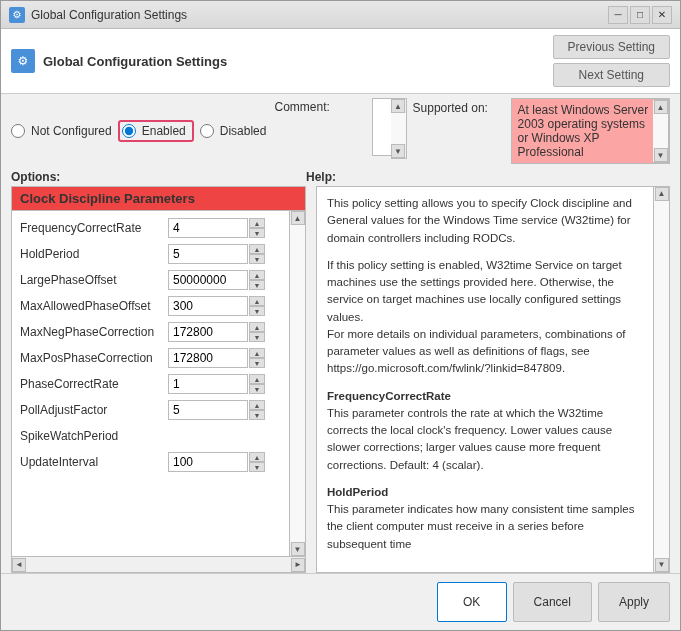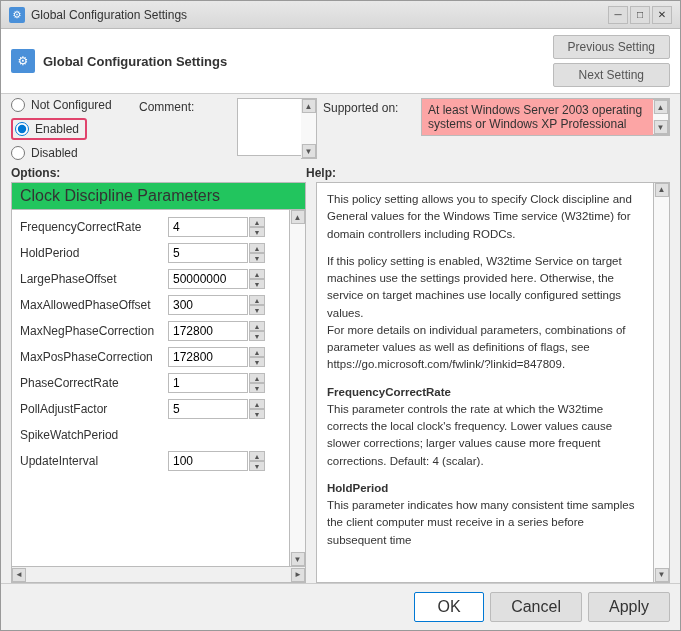--- a/index.html
+++ b/index.html
@@ -106,21 +106,21 @@
       padding: 4px 14px;
       background: #e0e0e0;
       border: 1px solid #bbb;
       cursor: pointer;
       font-size: 12px;
       color: #555;
       border-radius: 2px;
     }
     .radio-column {
       display: flex;
-      flex-direction: column;
+      flex-direction: row;
       gap: 6px;
       min-width: 120px;
     }
     .radio-item {
       display: flex;
       align-items: center;
       gap: 6px;
       cursor: pointer;
     }
     .radio-input {
@@ -246,25 +246,25 @@
     }
     .options-inner {
       flex: 1;
       border: 1px solid #bbb;
       background: white;
       overflow: hidden;
       display: flex;
       flex-direction: column;
     }
     .options-header {
-      background: #22c55e;
+      background: #ef4444;
       border-bottom: 1px solid #bbb;
       padding: 4px 8px;
-      font-size: 16px;
-      font-weight: 400;
+      font-size: 13px;
+      font-weight: 700;
       color: #333;
     }
     .options-list {
       padding: 4px 0;
     }
     .option-row {
       display: flex;
       align-items: center;
       padding: 2px 8px;
       gap: 8px;
@@ -357,25 +357,25 @@
     .footer {
       padding: 8px 10px;
       display: flex;
       justify-content: flex-end;
       gap: 6px;
       border-top: 1px solid #ccc;
       flex-shrink: 0;
       background: #f0f0f0;
     }
     .footer-btn {
-      padding: 5px 20px;
+      padding: 12px 20px;
       background: #e0e0e0;
       border: 1px solid #bbb;
       cursor: pointer;
-      font-size: 16px;
+      font-size: 12px;
       color: #333;
       border-radius: 2px;
       min-width: 70px;
     }
     .footer-btn.ok-btn {
       background: white;
       border: 1px solid #0078d4;
     }
 
     .top-area {

